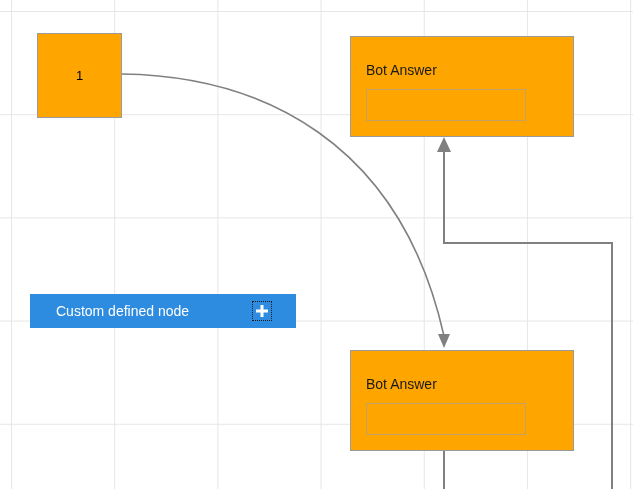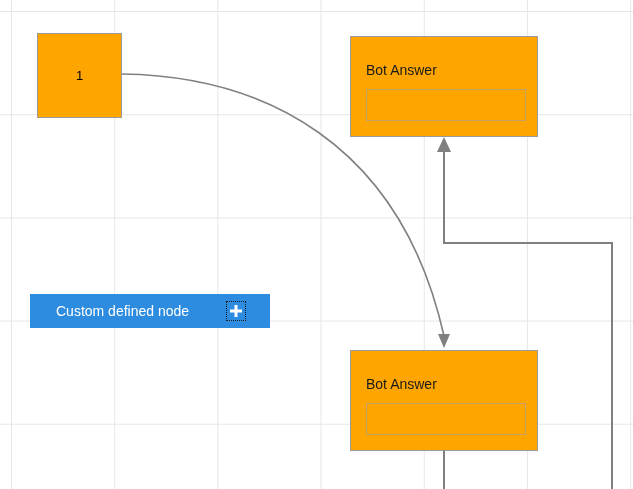--- a/index.html
+++ b/index.html
@@ -72,21 +72,21 @@
     justify-content: center;
   }
   .node-simple .node-index {
     color: #000000;
     font-size: 13px;
     line-height: 1;
   }
 
   .node-bot {
     left: 350px;
-    width: 188px;
+    width: 224px;
     height: 101px;
     padding-left: 24px;
   }
   .node-bot-top { top: 36px; }
   .node-bot-bottom { top: 350px; }
 
   .node-bot .node-title {
     position: absolute;
     left: 15px;
     top: 26px;
@@ -103,21 +103,21 @@
     border: 1px solid #c2a165;
     box-sizing: border-box;
     background: transparent;
   }
 
   
   .palette-bar {
     position: absolute;
     left: 30px;
     top: 294px;
-    width: 240px;
+    width: 266px;
     height: 34px;
     background: #2E8CE0;
     display: flex;
     align-items: center;
     box-sizing: border-box;
     padding: 0 0 0 26px;
   }
   .palette-bar .palette-label {
     color: #ffffff;
     font-size: 14px;

